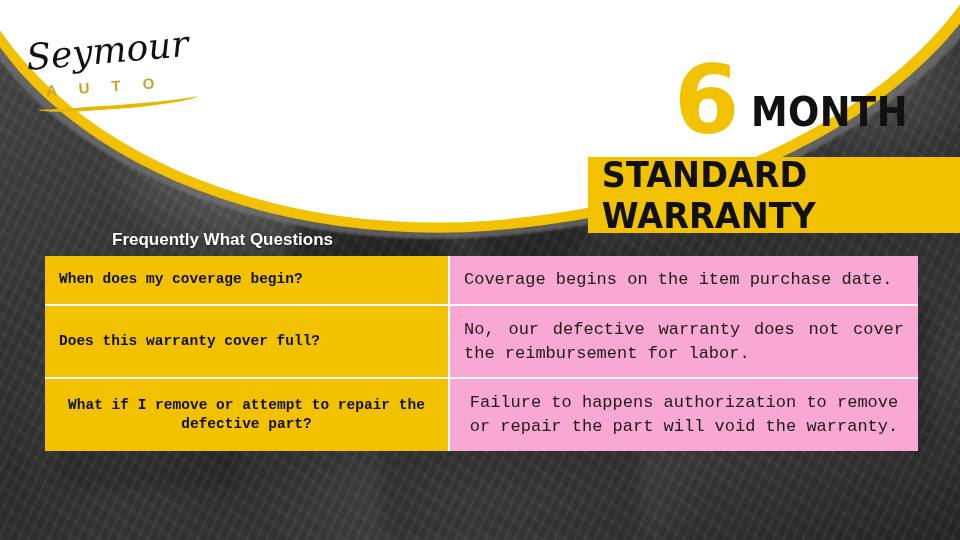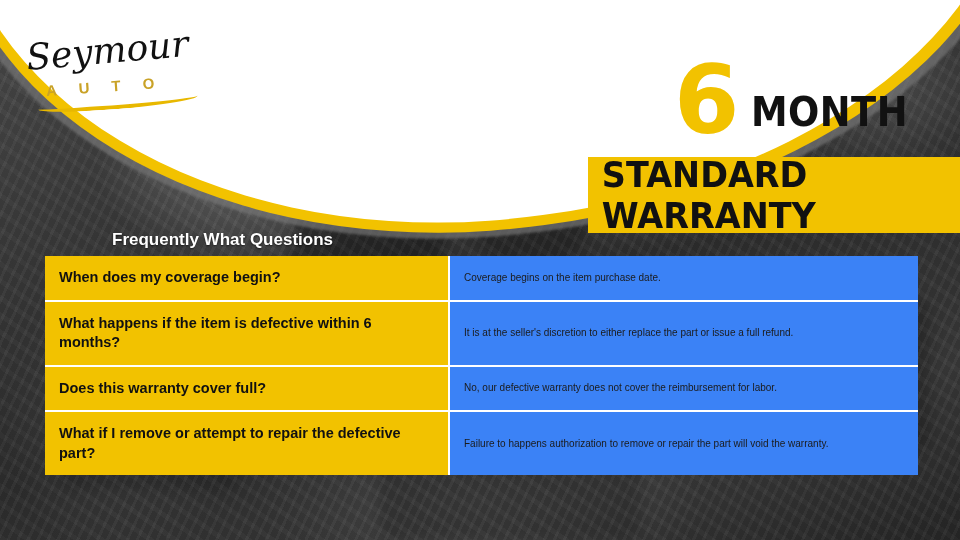--- a/index.html
+++ b/index.html
@@ -198,38 +198,39 @@
     left: 45px;
     top: 256px;
     width: 873px;
     z-index: 6;
     border-collapse: collapse;
   }
   .faq-table td {
     vertical-align: middle;
     padding: 12px 14px;
     border-bottom: 2px solid #ffffff;
+    font-family: Liberation Mono, monospace;
   }
   .faq-q {
     width: 375px;
     background: #f2c200;
     color: #111;
     font-weight: bold;
     font-size: 14.5px;
     line-height: 1.35;
   }
   .faq-a {
-    background: #3b82f6;
+    background: #f9a8d4;
     color: #1b1b1b;
-    font-size: 10px;
+    font-size: 17px;
     line-height: 1.4;
     text-align: justify;
     border-left: 2px solid #ffffff;
   }
-  .faq-table tr:last-child td { border-bottom: none; }
+  .faq-table tr:last-child td { border-bottom: none; text-align: center; }
 </style>
 </head>
 <body>
 
 <div class="slide">
 
   <div class="bg">
     <div class="engine-shape es1"></div>
     <div class="engine-shape es2"></div>
     <div class="engine-shape es3"></div>
@@ -258,24 +259,20 @@
     <span>STANDARD WARRANTY</span>
   </div>
 
   <div class="faq-title">Frequently What Questions</div>
 
   <table class="faq-table">
     <tbody>
       <tr>
         <td class="faq-q">When does my coverage begin?</td>
         <td class="faq-a">Coverage begins on the item purchase date.</td>
-      </tr>
-      <tr>
-        <td class="faq-q">What happens if the item is defective within 6 months?</td>
-        <td class="faq-a">It is at the seller's discretion to either replace the part or issue a full refund.</td>
       </tr>
       <tr>
         <td class="faq-q">Does this warranty cover full?</td>
         <td class="faq-a">No, our defective warranty does not cover the reimbursement for labor.</td>
       </tr>
       <tr>
         <td class="faq-q">What if I remove or attempt to repair the defective part?</td>
         <td class="faq-a">Failure to happens authorization to remove or repair the part will void the warranty.</td>
       </tr>
     </tbody>

